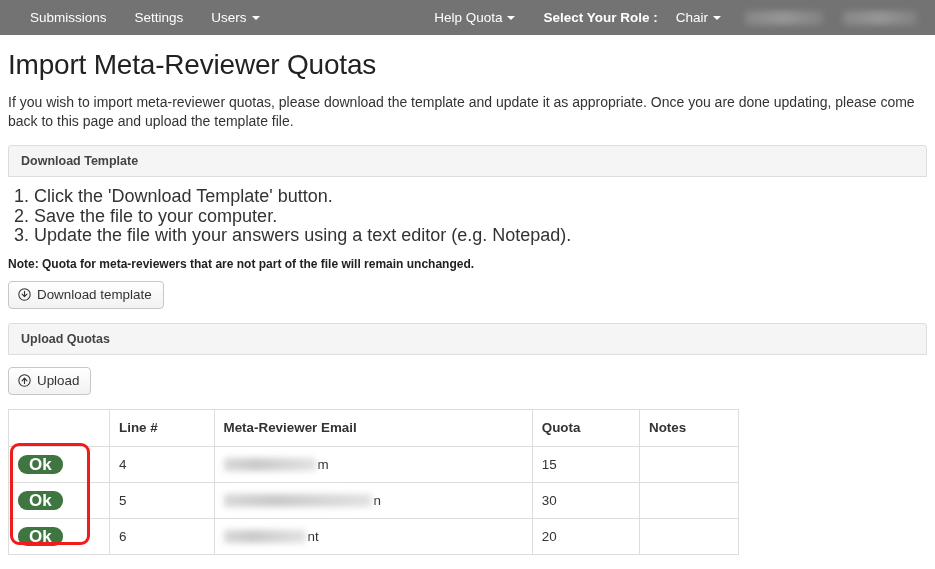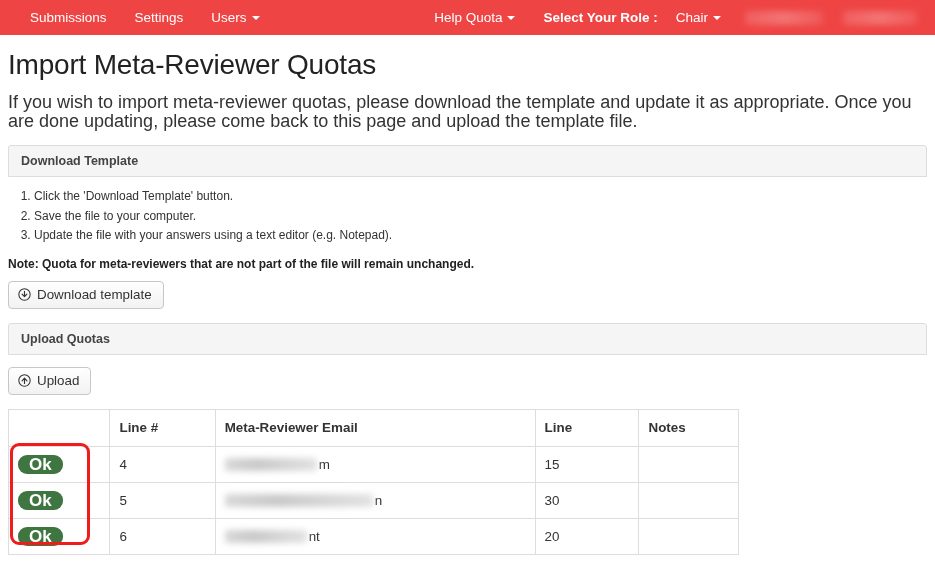--- a/index.html
+++ b/index.html
@@ -8,21 +8,21 @@
     width: 935px; height: 569px;
     background: #ffffff;
     font-family: "Liberation Sans", sans-serif;
     color: #333333;
     overflow: hidden;
   }
 
   
   .navbar {
     height: 35px;
-    background: #ef4444;
+    background: #737373;
     display: flex;
     align-items: flex-end;
     width: 100%;
     position: relative;
   }
   .nav-left { display: flex; align-items: center; padding-left: 16px; }
   .nav-right { display: flex; align-items: center; margin-left: auto; padding-right: 8px; }
   .nav-item {
     color: #ffffff;
     font-size: 13.5px;
@@ -58,42 +58,42 @@
 
   .page-title {
     font-size: 28px;
     font-weight: normal;
     color: #222222;
     margin: 14px 0 12px 0;
     letter-spacing: -0.2px;
   }
 
   .intro {
-    font-size: 18px;
+    font-size: 14px;
     line-height: 19px;
     color: #333333;
     margin: 0 0 14px 0;
     max-width: 920px;
   }
 
   
   .panel-heading {
     background: #f5f5f5;
     border: 1px solid #dddddd;
     border-radius: 3px 3px 0 0;
     padding: 8px 12px;
     font-size: 12.5px;
     font-weight: bold;
     color: #444444;
   }
 
   .steps {
     margin: 10px 0 0 0;
     padding-left: 26px;
-    font-size: 12px;
+    font-size: 18px;
     line-height: 18.5px;
     color: #333333;
   }
   .steps li { margin-bottom: 1px; }
 
   .note {
     font-size: 12px;
     font-weight: bold;
     color: #222222;
     margin: 12px 0 10px 0;
@@ -269,21 +269,21 @@
   </button>
 
   
   <div class="tbl-wrap">
     <table class="grid">
       <thead>
         <tr>
           <th class="col-status"></th>
           <th class="col-line">Line #</th>
           <th class="col-email">Meta-Reviewer Email</th>
-          <th class="col-quota">Line</th>
+          <th class="col-quota">Quota</th>
           <th class="col-notes">Notes</th>
         </tr>
       </thead>
       <tbody>
         <tr>
           <td>
             <span class="badge-ok">Ok</span>
           </td>
           <td>4</td>
           <td>

